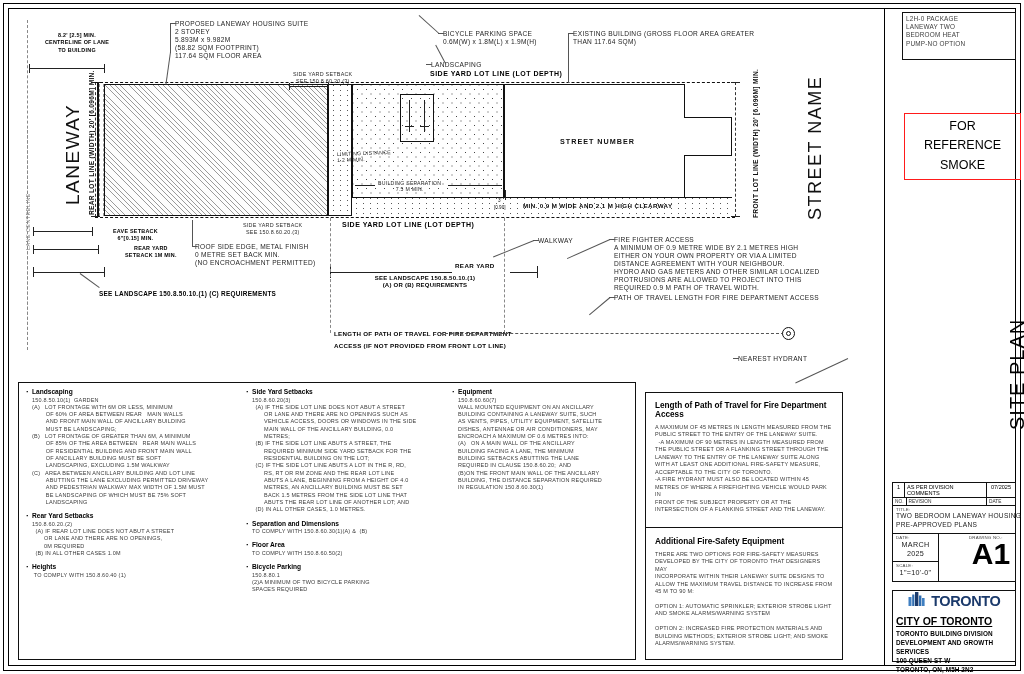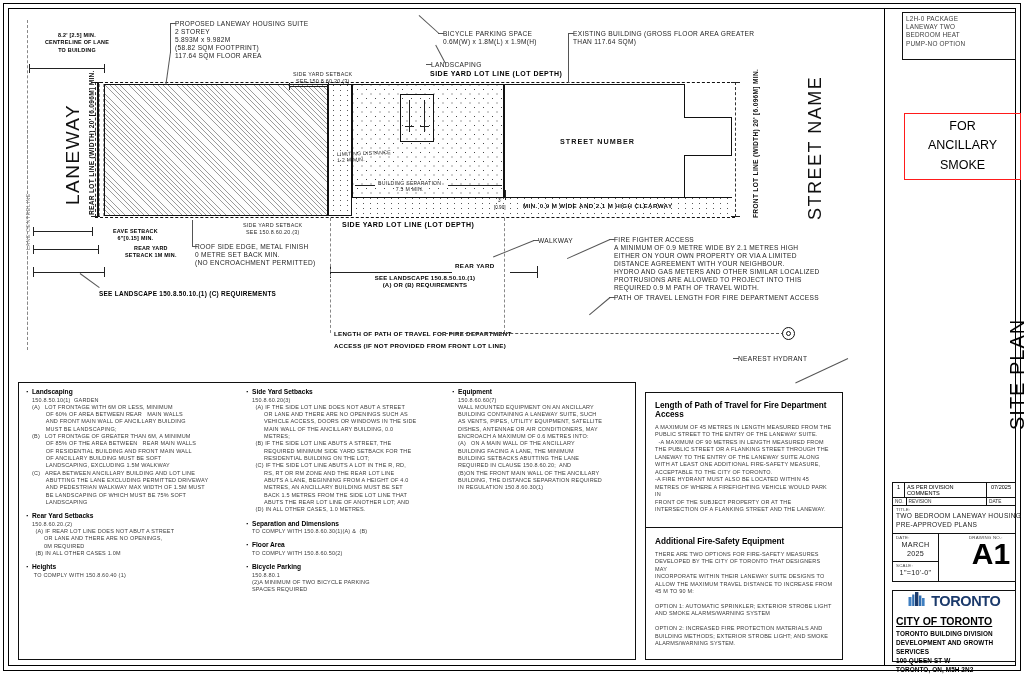--- a/index.html
+++ b/index.html
@@ -433,21 +433,21 @@
 
     <div class="tb-box" style="left:10px; top:0px; width:114px; height:48px;">
       <div class="tb-pkg">L2H-0 PACKAGE
 LANEWAY TWO
 BEDROOM HEAT
 PUMP-NO OPTION</div>
     </div>
 
     <div class="for-ref" style="position:absolute; left:12px; top:57px; width:117px;margin-top:44px;">
       <div>FOR</div>
-      <div>ANCILLARY</div>
+      <div>REFERENCE</div>
       <div>SMOKE</div>
     </div>
 
     <div style="position:absolute; left:0px; top:470px; width:124px; border:1px solid #111;">
       <div class="rev-row" style="border-bottom:1px solid #111;">
         <div style="flex:0 0 12px; text-align:center;">1</div>
         <div style="flex:1;">AS PER DIVISION COMMENTS</div>
         <div style="flex:0 0 28px; text-align:center;">07/2025</div>
       </div>
       <div class="rev-row rev-hdr" style="border-bottom:1px solid #111;">

